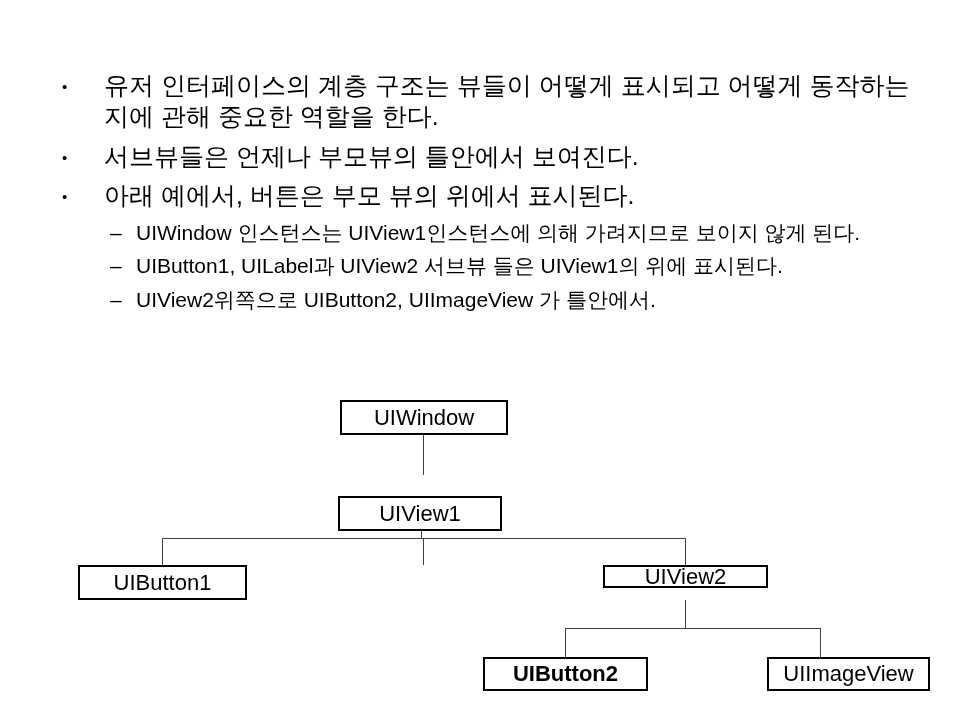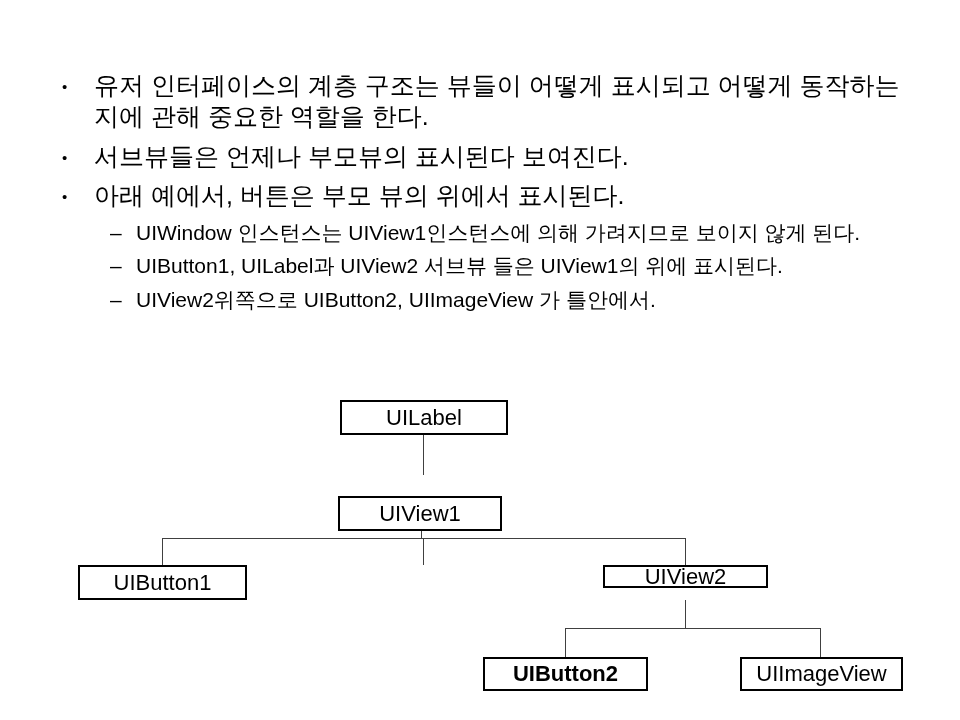--- a/index.html
+++ b/index.html
@@ -36,20 +36,21 @@
   .bullet-marker {
     width: 32px;
     flex-shrink: 0;
     font-size: 15px;
     line-height: 1;
     padding-top: 9px;
     color: #000000;
   }
   .bullet-text {
     flex: 1;
+    margin-left: 10px;
   }
   .sub-row {
     display: flex;
     align-items: flex-start;
     font-size: 21px;
     line-height: 1.3;
     margin: 0 0 6px 48px;
     color: #000000;
   }
   .sub-marker {
@@ -89,21 +90,21 @@
     height: 1px;
     background: #404040;
   }
   
   #box-uiwindow    { left: 340px; top: 400px; width: 168px; height: 35px; }
   #box-uiview1     { left: 338px; top: 496px; width: 164px; height: 35px; }
   #box-uibutton1   { left: 78px;  top: 565px; width: 169px; height: 35px; }
   #box-uilabel     { left: 338px; top: 565px; width: 170px; height: 35px; }
   #box-uiview2     { left: 603px; top: 565px; width: 165px; height: 23px; }
   #box-uibutton2   { left: 483px; top: 657px; width: 165px; height: 34px; font-weight: bold; }
-  #box-uiimageview { left: 740px; top: 657px; width: 163px; height: 34px; }
+  #box-uiimageview { left: 767px; top: 657px; width: 163px; height: 34px; }
   
   #ln-win-view1    { left: 423px; top: 435px; height: 40px; }
   #ln-view1-down   { left: 421px; top: 510px; height: 28px; }
   #ln-tier1-h      { left: 162px; top: 538px; width: 524px; }
   #ln-drop-btn1    { left: 162px; top: 538px; height: 27px; }
   #ln-drop-label   { left: 423px; top: 538px; height: 27px; }
   #ln-drop-view2   { left: 685px; top: 538px; height: 27px; }
   #ln-view2-down   { left: 685px; top: 600px; height: 28px; }
   #ln-tier2-h      { left: 565px; top: 628px; width: 256px; }
   #ln-drop-btn2    { left: 565px; top: 628px; height: 29px; }
@@ -116,21 +117,21 @@
 
   <div class="content">
 
     <div class="bullet-row">
       <span class="bullet-marker">•</span>
       <span class="bullet-text">유저 인터페이스의 계층 구조는 뷰들이 어떻게 표시되고 어떻게 동작하는지에 관해 중요한 역할을 한다.</span>
     </div>
 
     <div class="bullet-row">
       <span class="bullet-marker">•</span>
-      <span class="bullet-text">서브뷰들은 언제나 부모뷰의 표시된다 보여진다.</span>
+      <span class="bullet-text">서브뷰들은 언제나 부모뷰의 틀안에서 보여진다.</span>
     </div>
 
     <div class="bullet-row">
       <span class="bullet-marker">•</span>
       <span class="bullet-text">아래 예에서, 버튼은 부모 뷰의 위에서 표시된다.</span>
     </div>
 
     <div class="sub-row">
       <span class="sub-marker">–</span>
       <span class="sub-text">UIWindow 인스턴스는 UIView1인스턴스에 의해 가려지므로 보이지 않게 된다.</span>
@@ -155,21 +156,21 @@
     <div class="hline" id="ln-tier1-h"></div>
     <div class="vline" id="ln-drop-btn1"></div>
     <div class="vline" id="ln-drop-label"></div>
     <div class="vline" id="ln-drop-view2"></div>
     <div class="vline" id="ln-view2-down"></div>
     <div class="hline" id="ln-tier2-h"></div>
     <div class="vline" id="ln-drop-btn2"></div>
     <div class="vline" id="ln-drop-img"></div>
 
     <div class="node" id="box-uiwindow">
-      <span>UILabel</span>
+      <span>UIWindow</span>
     </div>
     <div class="node" id="box-uiview1">
       <span>UIView1</span>
     </div>
     <div class="node" id="box-uibutton1">
       <span>UIButton1</span>
     </div>
     <div class="node" id="box-uiview2">
       <span>UIView2</span>
     </div>

